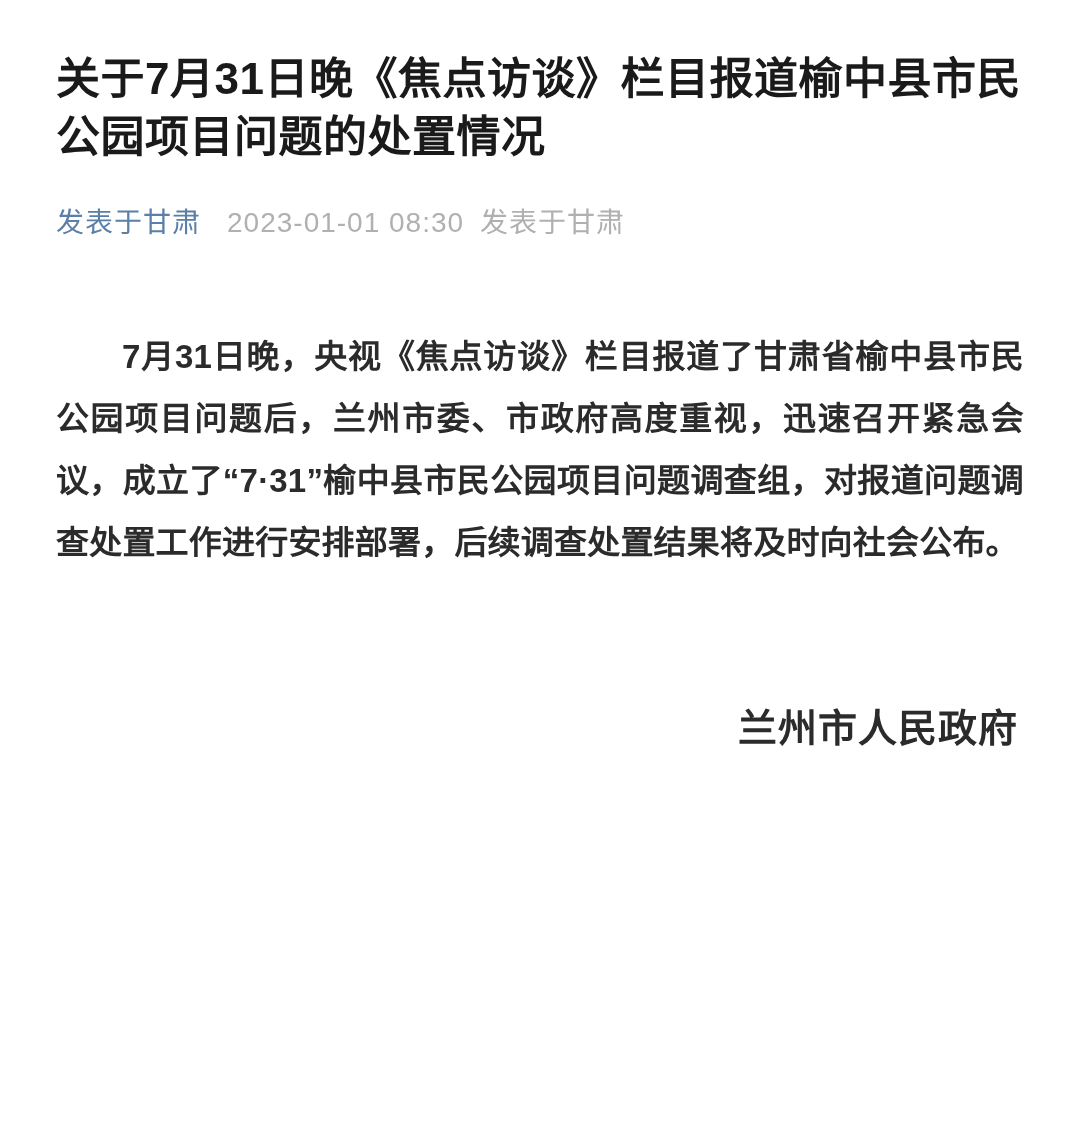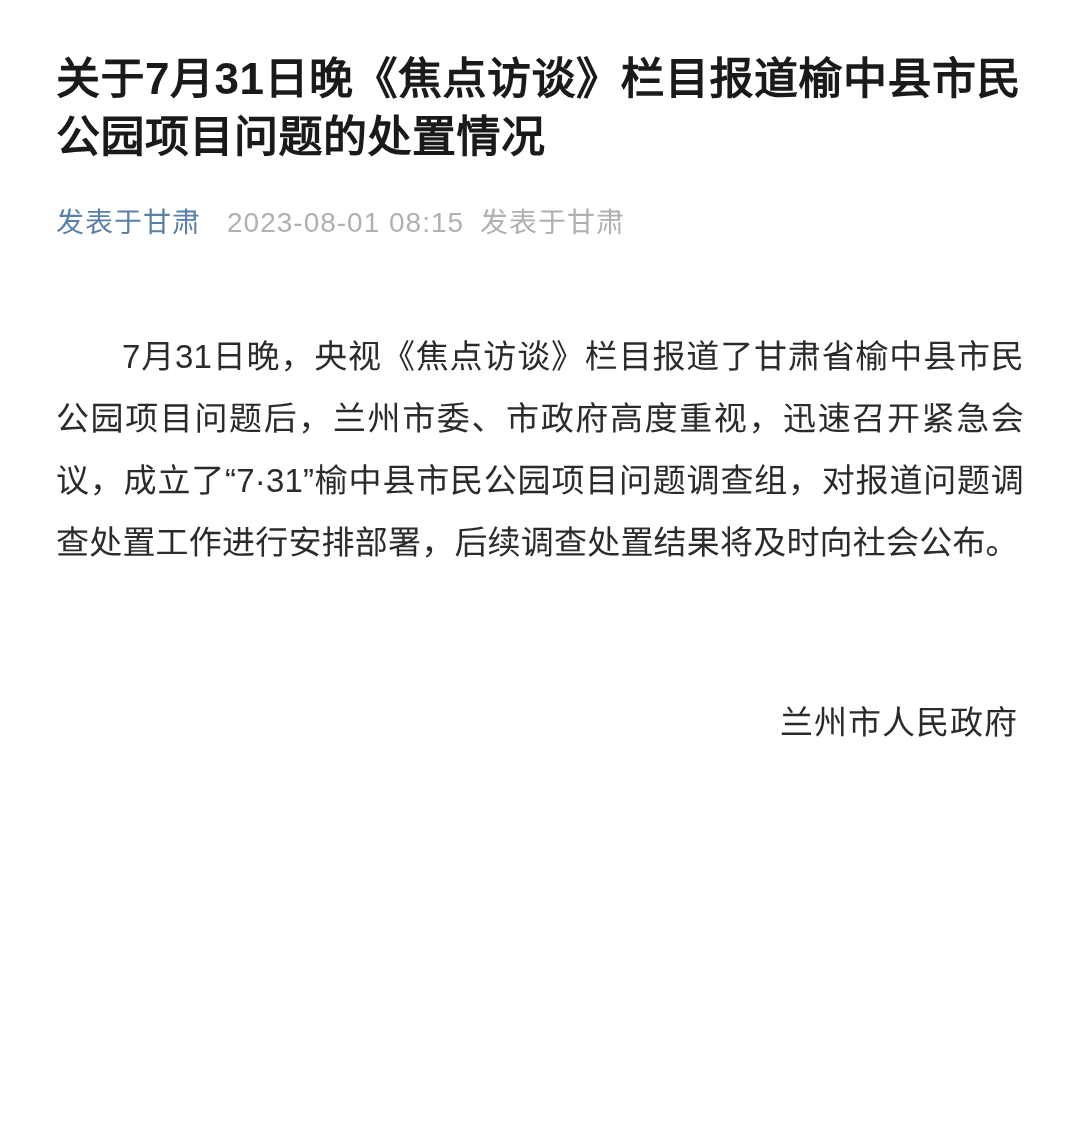--- a/index.html
+++ b/index.html
@@ -54,46 +54,48 @@
   }
   .body-paragraph {
     font-size: 33px;
     line-height: 1.88;
     color: #2b2b2b;
     text-align: justify;
     text-justify: inter-ideograph;
     text-indent: 2em;
     margin: 0;
     letter-spacing: 0.2px;
+    font-weight: bold;
   }
   .signature-block {
     margin-top: 118px;
     text-align: right;
     padding-right: 6px;
   }
   .signature-line {
-    font-size: 33px;
+    font-size: 39px;
     line-height: 1.9;
     color: #2b2b2b;
     letter-spacing: 1px;
+    font-weight: bold;
   }
   .signature-date {
     margin-top: 26px;
   }
 </style>
 </head>
 <body>
 
 <div class="article">
 
   <h1 class="article-title">关于7月31日晚《焦点访谈》栏目报道榆中县市民公园项目问题的处置情况</h1>
 
   <div class="meta-row">
     <span class="meta-account">发表于甘肃</span>
-    <span class="meta-date">2023-08-01 08:15</span>
+    <span class="meta-date">2023-01-01 08:30</span>
     <span class="meta-location">发表于甘肃</span>
   </div>
 
   <div class="body-block">
     <p class="body-paragraph">7月31日晚，央视《焦点访谈》栏目报道了甘肃省榆中县市民公园项目问题后，兰州市委、市政府高度重视，迅速召开紧急会议，成立了“7·31”榆中县市民公园项目问题调查组，对报道问题调查处置工作进行安排部署，后续调查处置结果将及时向社会公布。</p>
   </div>
 
   <div class="signature-block">
     <div class="signature-line">兰州市人民政府</div>
   </div>

